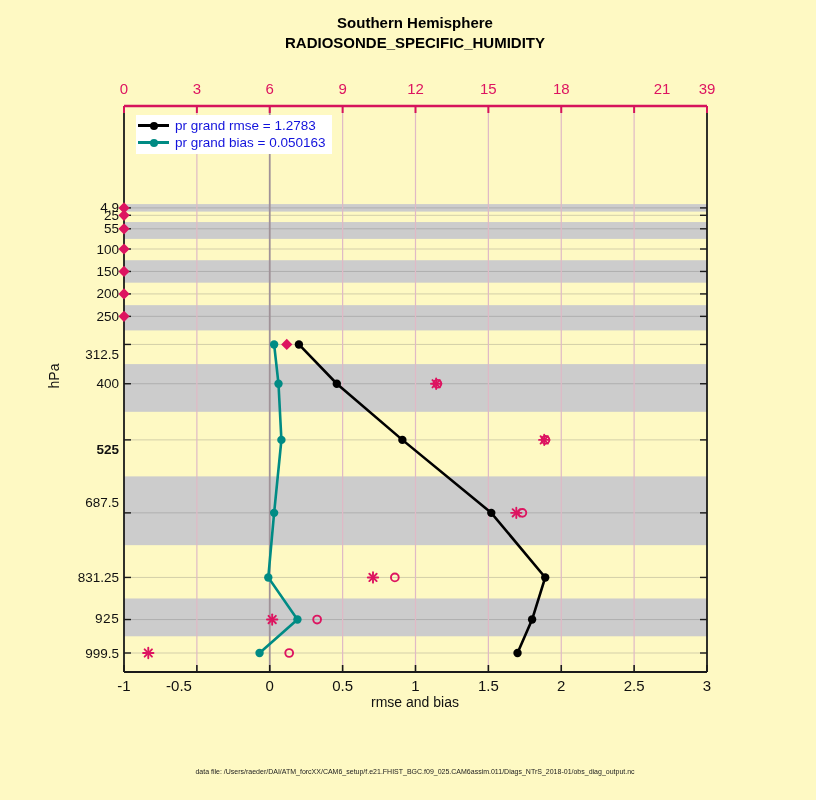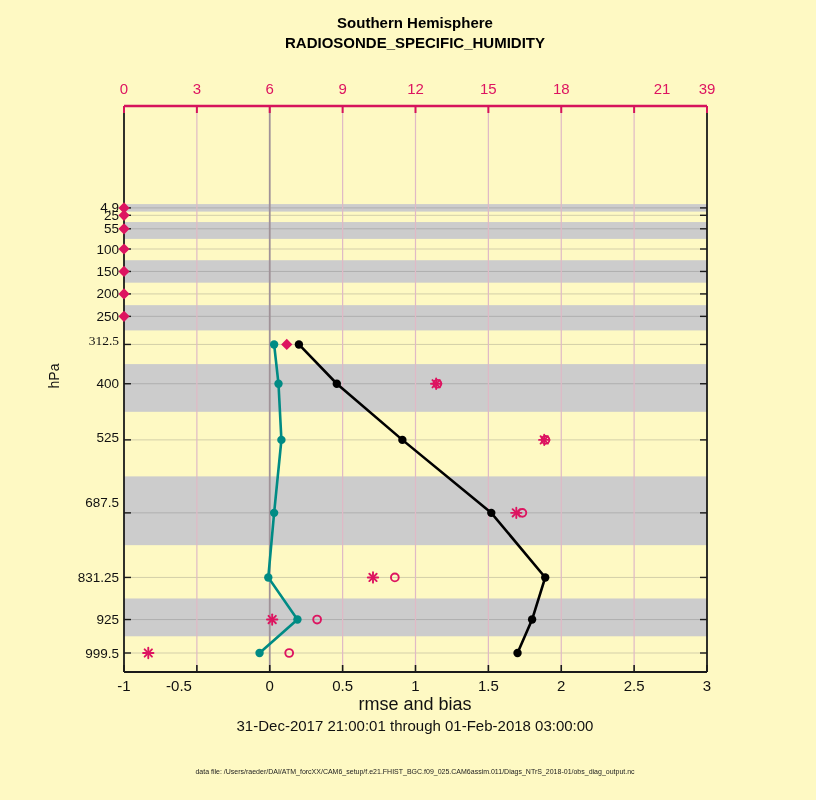--- a/index.html
+++ b/index.html
@@ -3,21 +3,21 @@
 <meta charset="utf-8">
 <style>
   html,body{margin:0;padding:0;width:830px;height:800px;overflow:hidden;background:#fff;
     font-family:"Liberation Sans", sans-serif;}
   .fig{position:relative;width:816px;height:800px;background:#fef9c3;}
   #plot-svg{position:absolute;left:0;top:0;}
   .t-center{position:absolute;transform:translateX(-50%);white-space:nowrap;text-align:center;}
   .title1{left:415px;top:14px;font-size:15px;font-weight:bold;color:#000;}
   .title2{left:415px;top:34px;font-size:15px;font-weight:bold;color:#000;}
   .obs-label{left:415px;top:56px;font-size:14px;color:#dd1460;}
-  .xlabel{left:415px;top:694px;font-size:18px;color:#111;}
+  .xlabel{left:415px;top:694px;font-size:14px;color:#111;}
   .subtitle{left:415px;top:717px;font-size:15px;color:#111;}
   .footnote{left:415px;top:768px;font-size:7px;color:#222;}
   .ylabel{position:absolute;left:34px;top:368px;width:40px;font-size:14px;color:#111;
     transform:rotate(-90deg);transform-origin:center;white-space:nowrap;text-align:center;}
   .tick-label-top{position:absolute;transform:translateX(-50%);top:80px;font-size:15px;color:#dd1460;white-space:nowrap;}
   .tick-label-bottom{position:absolute;transform:translateX(-50%);top:677px;font-size:15px;color:#111;white-space:nowrap;}
   .tick-label-left{position:absolute;width:115px;text-align:right;font-size:13.5px;color:#111;line-height:15px;white-space:nowrap;}
   .legend{position:absolute;left:136px;top:115px;background:#fff;padding:2px 6px 3px 2px;}
   .legend-row{display:flex;align-items:center;height:17px;}
   .leg-sample{position:relative;width:31px;height:3px;margin-right:6px;flex:0 0 31px;}
@@ -162,23 +162,36 @@
       <line x1="144.6147114044966" y1="649.32304473783" x2="151.9686219288367" y2="656.67695526217" stroke="#dd1460" stroke-width="1.9" stroke-linecap="round"></line>
       <line x1="148.29166666666666" y1="647.8" x2="148.29166666666666" y2="658.2" stroke="#dd1460" stroke-width="1.9" stroke-linecap="round"></line>
       <line x1="151.9686219288367" y1="649.32304473783" x2="144.6147114044966" y2="656.67695526217" stroke="#dd1460" stroke-width="1.9" stroke-linecap="round"></line>
     </svg>
 
   <div class="t-center title1">Southern Hemisphere</div>
   <div class="t-center title2">RADIOSONDE_SPECIFIC_HUMIDITY</div>
 
   <div class="ylabel">hPa</div>
 
+  <div class="legend">
+    <div class="legend-row">
+      <span class="leg-sample" id="leg-sample-0" style="background-color: rgb(0, 0, 0);">
+          <span class="leg-dot" style="background-color: rgb(0, 0, 0);"></span>
+        </span>
+      <span class="legend-label" style="color: rgb(19, 19, 220);">pr grand rmse = 1.2783</span>
+    </div>
+    <div class="legend-row">
+      <span class="leg-sample" id="leg-sample-1" style="background-color: rgb(0, 139, 132);">
+          <span class="leg-dot" style="background-color: rgb(0, 139, 132);"></span>
+        </span>
+      <span class="legend-label" style="color: rgb(19, 19, 220);">pr grand bias = 0.050163</span>
+    </div>
+  </div>
 
   <div class="t-center xlabel">rmse and bias</div>
-  <div class="t-center subtitle">31-Dec-2017 21:00:01 through 01-Feb-2018 03:00:00</div>
   <div class="t-center footnote">data file: /Users/raeder/DAI/ATM_forcXX/CAM6_setup/f.e21.FHIST_BGC.f09_025.CAM6assim.011/Diags_NTrS_2018-01/obs_diag_output.nc</div>
 
 <div class="tick-label-top" style="left: 124px;">0</div>
     <div class="tick-label-top" style="left: 196.875px;">3</div>
     <div class="tick-label-top" style="left: 269.75px;">6</div>
     <div class="tick-label-top" style="left: 342.625px;">9</div>
     <div class="tick-label-top" style="left: 415.5px;">12</div>
     <div class="tick-label-top" style="left: 488.375px;">15</div>
     <div class="tick-label-top" style="left: 561.25px;">18</div>
     <div class="tick-label-top" style="left: 662px;">21</div>
@@ -192,20 +205,20 @@
     <div class="tick-label-bottom" style="left: 561.25px;">2</div>
     <div class="tick-label-bottom" style="left: 634.125px;">2.5</div>
     <div class="tick-label-bottom" style="left: 707px;">3</div>
     <div class="tick-label-left" style="left: 4px; top: 200.404px;">4.9</div>
     <div class="tick-label-left" style="left: 4px; top: 207.815px;">25</div>
     <div class="tick-label-left" style="left: 4px; top: 221.289px;">55</div>
     <div class="tick-label-left" style="left: 4px; top: 241.5px;">100</div>
     <div class="tick-label-left" style="left: 4px; top: 263.957px;">150</div>
     <div class="tick-label-left" style="left: 4px; top: 286.414px;">200</div>
     <div class="tick-label-left" style="left: 4px; top: 308.871px;">250</div>
-    <div class="tick-label-left" style="left: 4px; top: 333px; font-family: Liberation Serif, serif;">312.5</div>
+    <div class="tick-label-left" style="left: 4px; top: 347px;">312.5</div>
     <div class="tick-label-left" style="left: 4px; top: 376.242px;">400</div>
-    <div class="tick-label-left" style="left: 4px; top: 430px;">525</div>
+    <div class="tick-label-left" style="left: 4px; top: 442px; font-weight: bold;">525</div>
     <div class="tick-label-left" style="left: 4px; top: 495px;">687.5</div>
     <div class="tick-label-left" style="left: 4px; top: 569.932px;">831.25</div>
-    <div class="tick-label-left" style="left: 4px; top: 612.039px;">925</div>
+    <div class="tick-label-left" style="left: 4px; top: 612.039px; font-family: Liberation Mono, monospace;">925</div>
     <div class="tick-label-left" style="left: 4px; top: 645.5px;">999.5</div>
   </div>
 
 </body></html>

